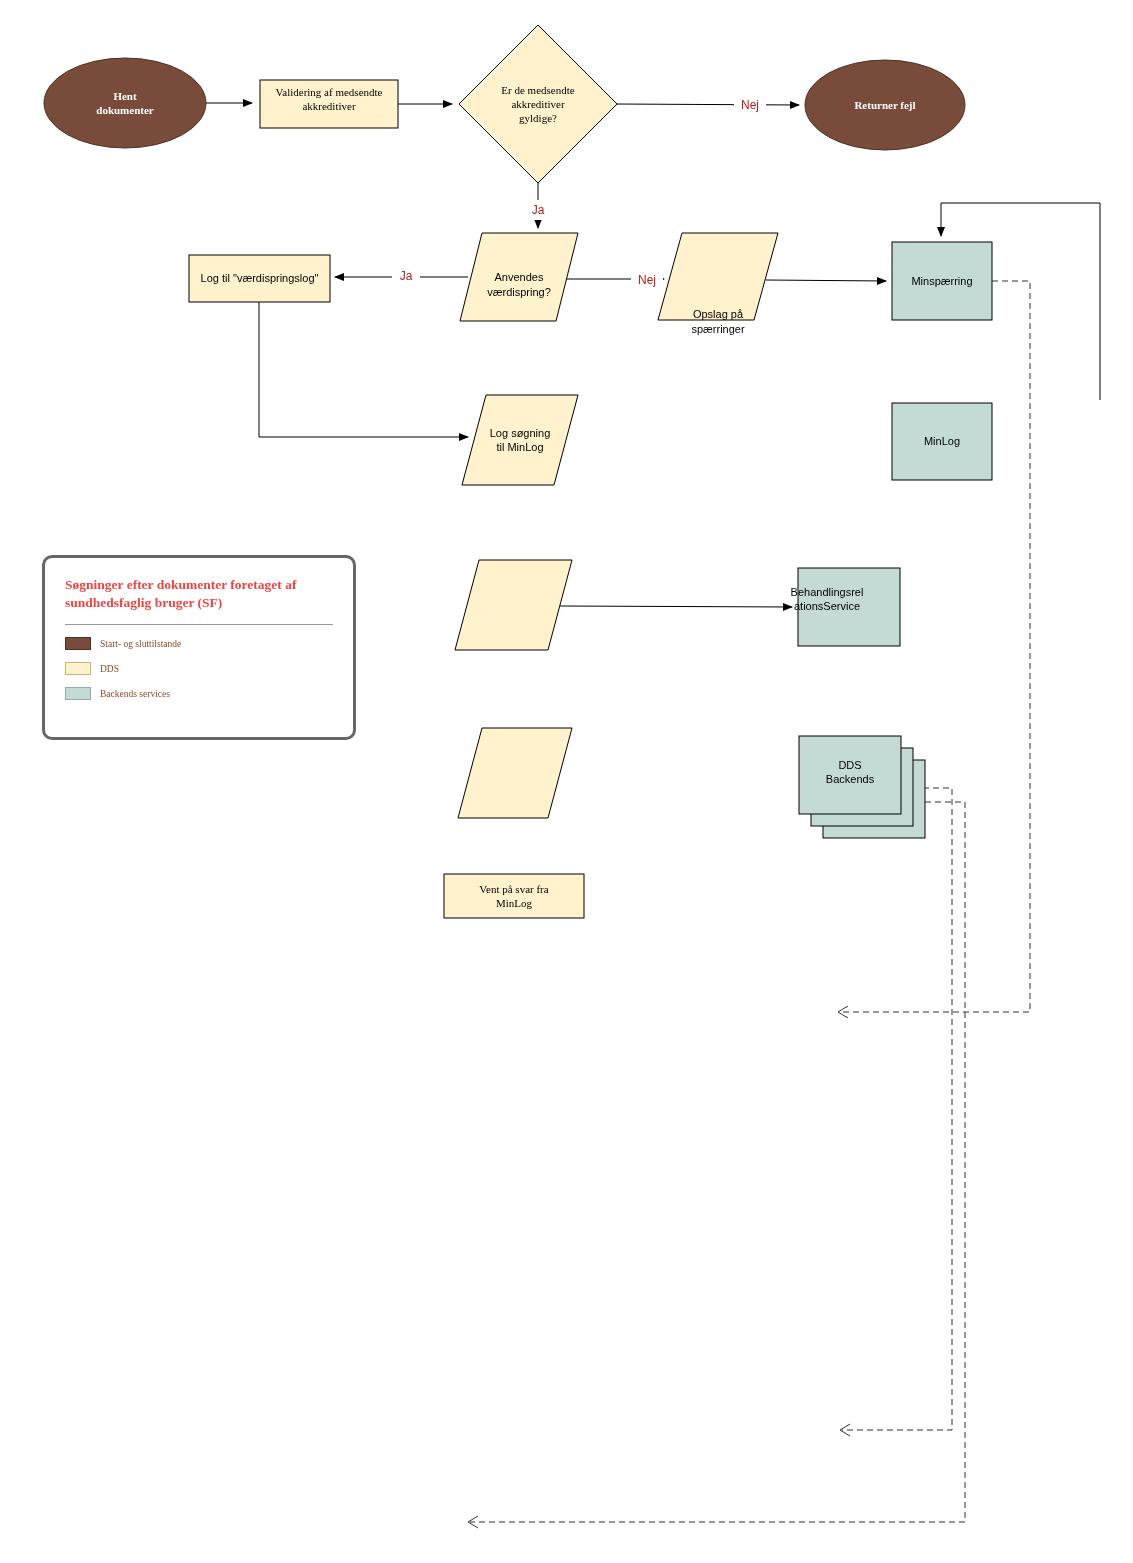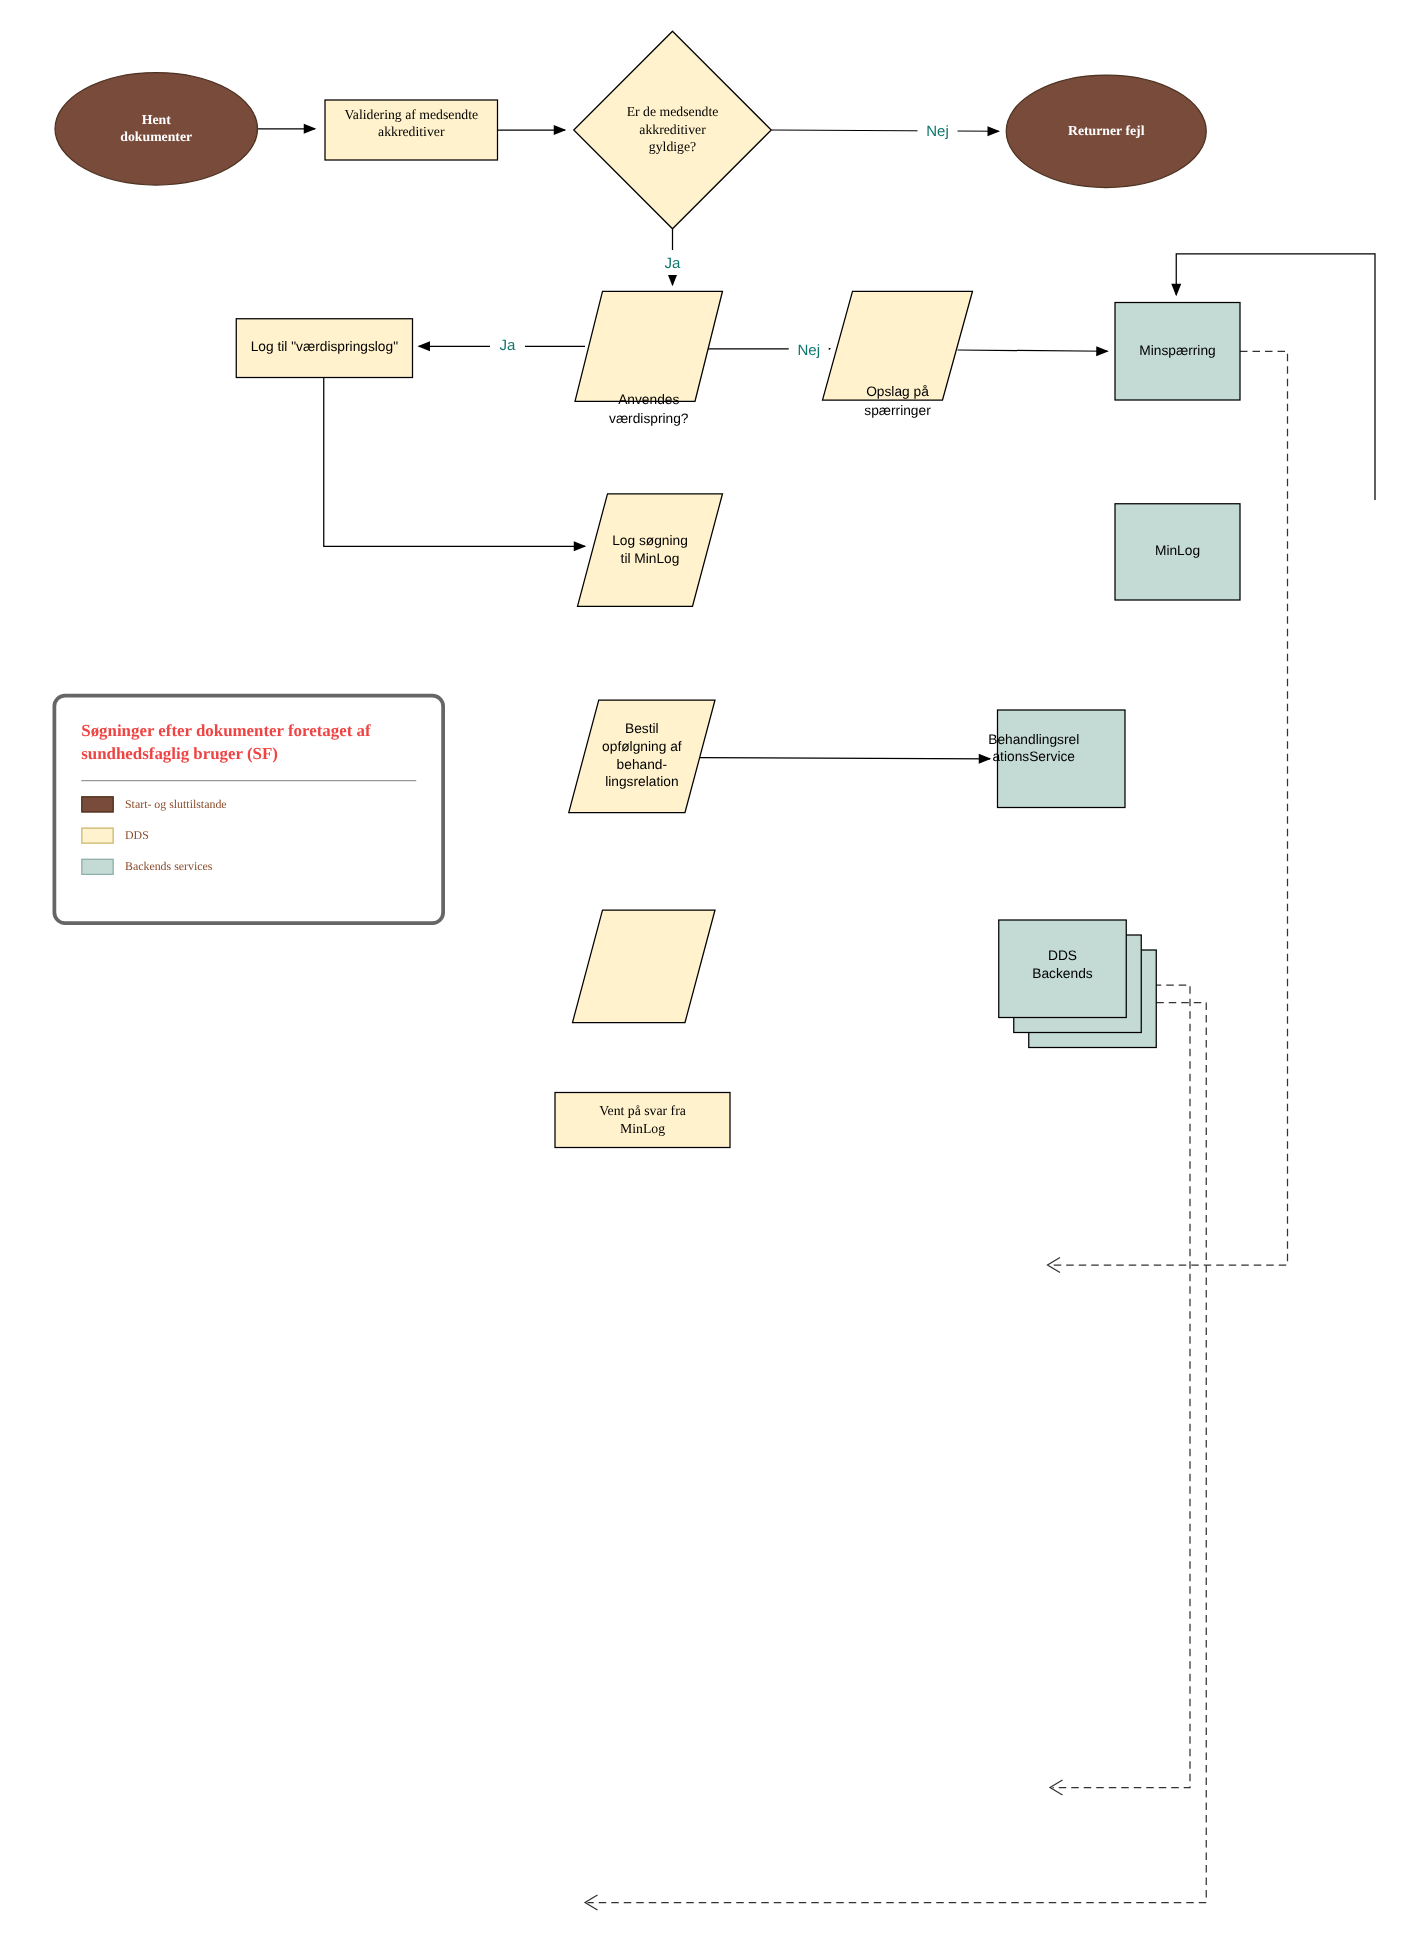--- a/index.html
+++ b/index.html
@@ -4,21 +4,21 @@
 <style>
   html,body{margin:0;padding:0;background:#ffffff;}
   #canvas{position:relative;width:1133px;height:1563px;background:#ffffff;overflow:hidden;}
   #wires{position:absolute;left:0;top:0;z-index:0;}
   .lbl{position:absolute;display:flex;align-items:center;justify-content:center;text-align:center;
        white-space:pre-line;font-family:"Liberation Sans",sans-serif;font-size:11px;color:#000;
        line-height:1.3;z-index:2;}
   .serif{font-family:"Liberation Serif",serif;}
   .white-bold{color:#ffffff;font-weight:bold;}
   .edge-lbl{position:absolute;display:flex;align-items:center;justify-content:center;
-       background:#ffffff;font-family:"Liberation Sans",sans-serif;font-size:12px;color:#0f766e;z-index:3;}
+       background:#ffffff;font-family:"Liberation Sans",sans-serif;font-size:12px;color:#b91c1c;z-index:3;}
   #legend{position:absolute;left:42px;top:555px;width:314px;height:185px;box-sizing:border-box;
        background:#ffffff;border:3px solid #666666;border-radius:10px;padding:18px 20px;z-index:2;}
   #legend h3{margin:0 0 12px 0;font-family:"Liberation Serif",serif;font-size:13.5px;line-height:1.35;color:#ef4444;}
   #legend .divider{border-top:1px solid #999999;margin:10px 0 12px 0;}
   .legend-row{display:flex;align-items:center;gap:9px;margin:12px 0;}
   .swatch{width:26px;height:13px;display:inline-block;box-sizing:border-box;}
   .sw-brown{background:#784b3a;border:1px solid #50321f;}
   .sw-cream{background:#fff2cc;border:1px solid #c9b670;}
   .sw-teal{background:#c4dad5;border:1px solid #8fb0a9;}
   .legend-row span.txt{font-family:"Liberation Serif",serif;font-size:9.5px;color:#8a4b2a;}
@@ -74,32 +74,28 @@
 
   <div class="lbl serif white-bold" style="left:44px;top:58px;width:162px;height:90px;">Hent
 dokumenter</div>
   <div class="lbl serif" style="left:260px;top:80px;width:138px;height:38px;">Validering af medsendte
 akkreditiver</div>
   <div class="lbl serif" style="left:459px;top:25px;width:158px;height:158px;">Er de medsendte
 akkreditiver
 gyldige?</div>
   <div class="lbl serif white-bold" style="left:805px;top:60px;width:160px;height:90px;">Returner fejl</div>
   <div class="lbl" style="left:189px;top:255px;width:141px;height:47px;">Log til "værdispringslog"</div>
-  <div class="lbl" style="left:460px;top:233px;width:118px;height:103px;margin-top:43px;">Anvendes
+  <div class="lbl" style="left:460px;top:233px;width:118px;height:103px;">Anvendes
 værdispring?</div>
   <div class="lbl" style="left:658px;top:233px;width:120px;height:87px;margin-top:45px;">Opslag på
 spærringer</div>
   <div class="lbl" style="left:892px;top:242px;width:100px;height:78px;">Minspærring</div>
   <div class="lbl" style="left:892px;top:403px;width:100px;height:77px;">MinLog</div>
   <div class="lbl" style="left:462px;top:395px;width:116px;height:90px;">Log søgning
 til MinLog</div>
-  <div class="lbl" style="left:455px;top:560px;width:117px;height:90px;">Bestil
-opfølgning af
-behand-
-lingsrelation</div>
   <div class="lbl" style="left:776px;top:568px;width:102px;height:62px;">Behandlingsrel
 ationsService</div>
   <div class="lbl" style="left:799px;top:736px;width:102px;height:72px;">DDS
 Backends</div>
   <div class="lbl serif" style="left:444px;top:874px;width:140px;height:44px;">Vent på svar fra
 MinLog</div>
 
   <div class="edge-lbl" style="left:734px;top:95px;width:32px;height:20px;">Nej</div>
   <div class="edge-lbl" style="left:526px;top:200px;width:24px;height:20px;">Ja</div>
   <div class="edge-lbl" style="left:392px;top:266px;width:28px;height:20px;">Ja</div>

